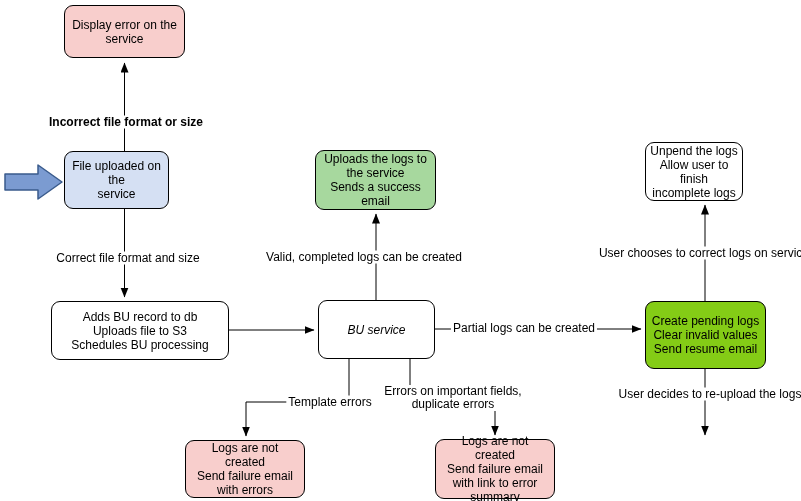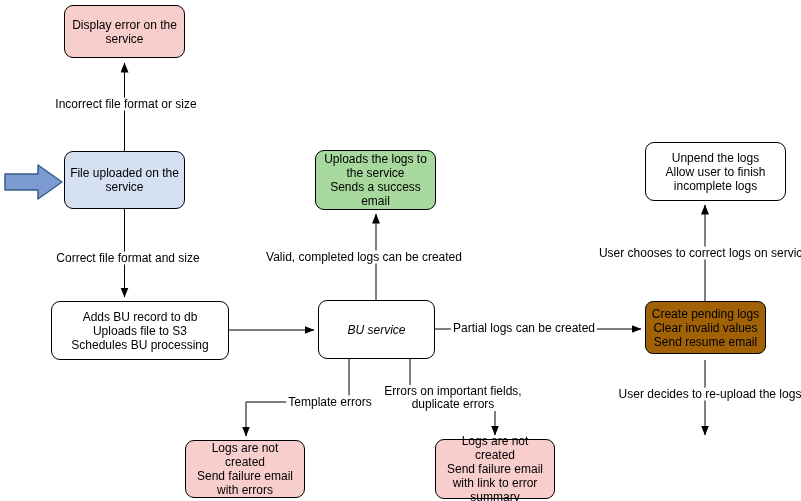--- a/index.html
+++ b/index.html
@@ -41,21 +41,21 @@
     <path d="M349,359 V402 H246 V436" fill="none" stroke="#000" stroke-width="1" marker-end="url(#arrow)"></path>
     <path d="M410,359 V390 H495 V435" fill="none" stroke="#000" stroke-width="1" marker-end="url(#arrow)"></path>
     <polygon points="5,174 38,174 38,165 62,182 38,199 38,190 5,190" stroke="#3A5B8C" stroke-width="1.5" stroke-linejoin="round" fill="#7B9BD1"></polygon>
   </svg>
 
   <div class="node" style="left: 64px; top: 5px; width: 121px; height: 53px; background: rgb(248, 206, 204);">
     <span>Display error on the
 service</span>
   </div>
 
-  <div class="node" style="left: 64px; top: 151px; width: 121px; height: 58px; background: rgb(213, 224, 243);">
+  <div class="node" style="left: 64px; top: 151px; width: 105px; height: 58px; background: rgb(213, 224, 243);">
     <span>File uploaded on the
 service</span>
   </div>
 
   <div class="node" style="left: 51px; top: 301px; width: 178px; height: 59px; background: rgb(255, 255, 255);">
     <span>Adds BU record to db
 Uploads file to S3
 Schedules BU processing</span>
   </div>
 
@@ -63,47 +63,47 @@
     <span>BU service</span>
   </div>
 
   <div class="node" style="left: 315px; top: 150px; width: 121px; height: 60px; background: rgb(167, 216, 158);">
     <span>Uploads the logs to
 the service
 Sends a success
 email</span>
   </div>
 
-  <div class="node" style="left: 645px; top: 142px; width: 141px; height: 59px; background: rgb(255, 255, 255);">
+  <div class="node" style="left: 645px; top: 142px; width: 98px; height: 59px; background: rgb(255, 255, 255);">
     <span>Unpend the logs
 Allow user to finish
 incomplete logs</span>
   </div>
 
-  <div class="node" style="left: 645px; top: 301px; width: 121px; height: 53px; background: #a16207; border-radius: 8px;">
+  <div class="node" style="left: 645px; top: 301px; width: 121px; height: 68px; background: #84cc16;">
     <span>Create pending logs
 Clear invalid values
 Send resume email</span>
   </div>
 
 
   <div class="node" style="left: 185px; top: 440px; width: 120px; height: 58px; background: rgb(248, 206, 204);">
     <span>Logs are not created
 Send failure email
 with errors</span>
   </div>
 
   <div class="node" style="left: 435px; top: 439px; width: 120px; height: 60px; background: rgb(248, 206, 204);">
     <span>Logs are not created
 Send failure email
 with link to error
 summary</span>
   </div>
 
-  <div class="edge-label" style="left:126px;top:104px;">Incorrect file format or size</div>
+  <div class="edge-label" style="left:126px;top:122px;font-weight:bold;">Incorrect file format or size</div>
 
   <div class="edge-label" style="left:128px;top:258px;">Correct file format and size</div>
 
   <div class="edge-label" style="left:364px;top:257px;">Valid, completed logs can be created</div>
 
   <div class="edge-label" style="left:524px;top:328px;text-align:center;">Partial logs can be created</div>
 
   <div class="edge-label" style="left:330px;top:402px;">Template errors</div>
 
   <div class="edge-label multiline" style="left:453px;top:398px;">Errors on important fields,

